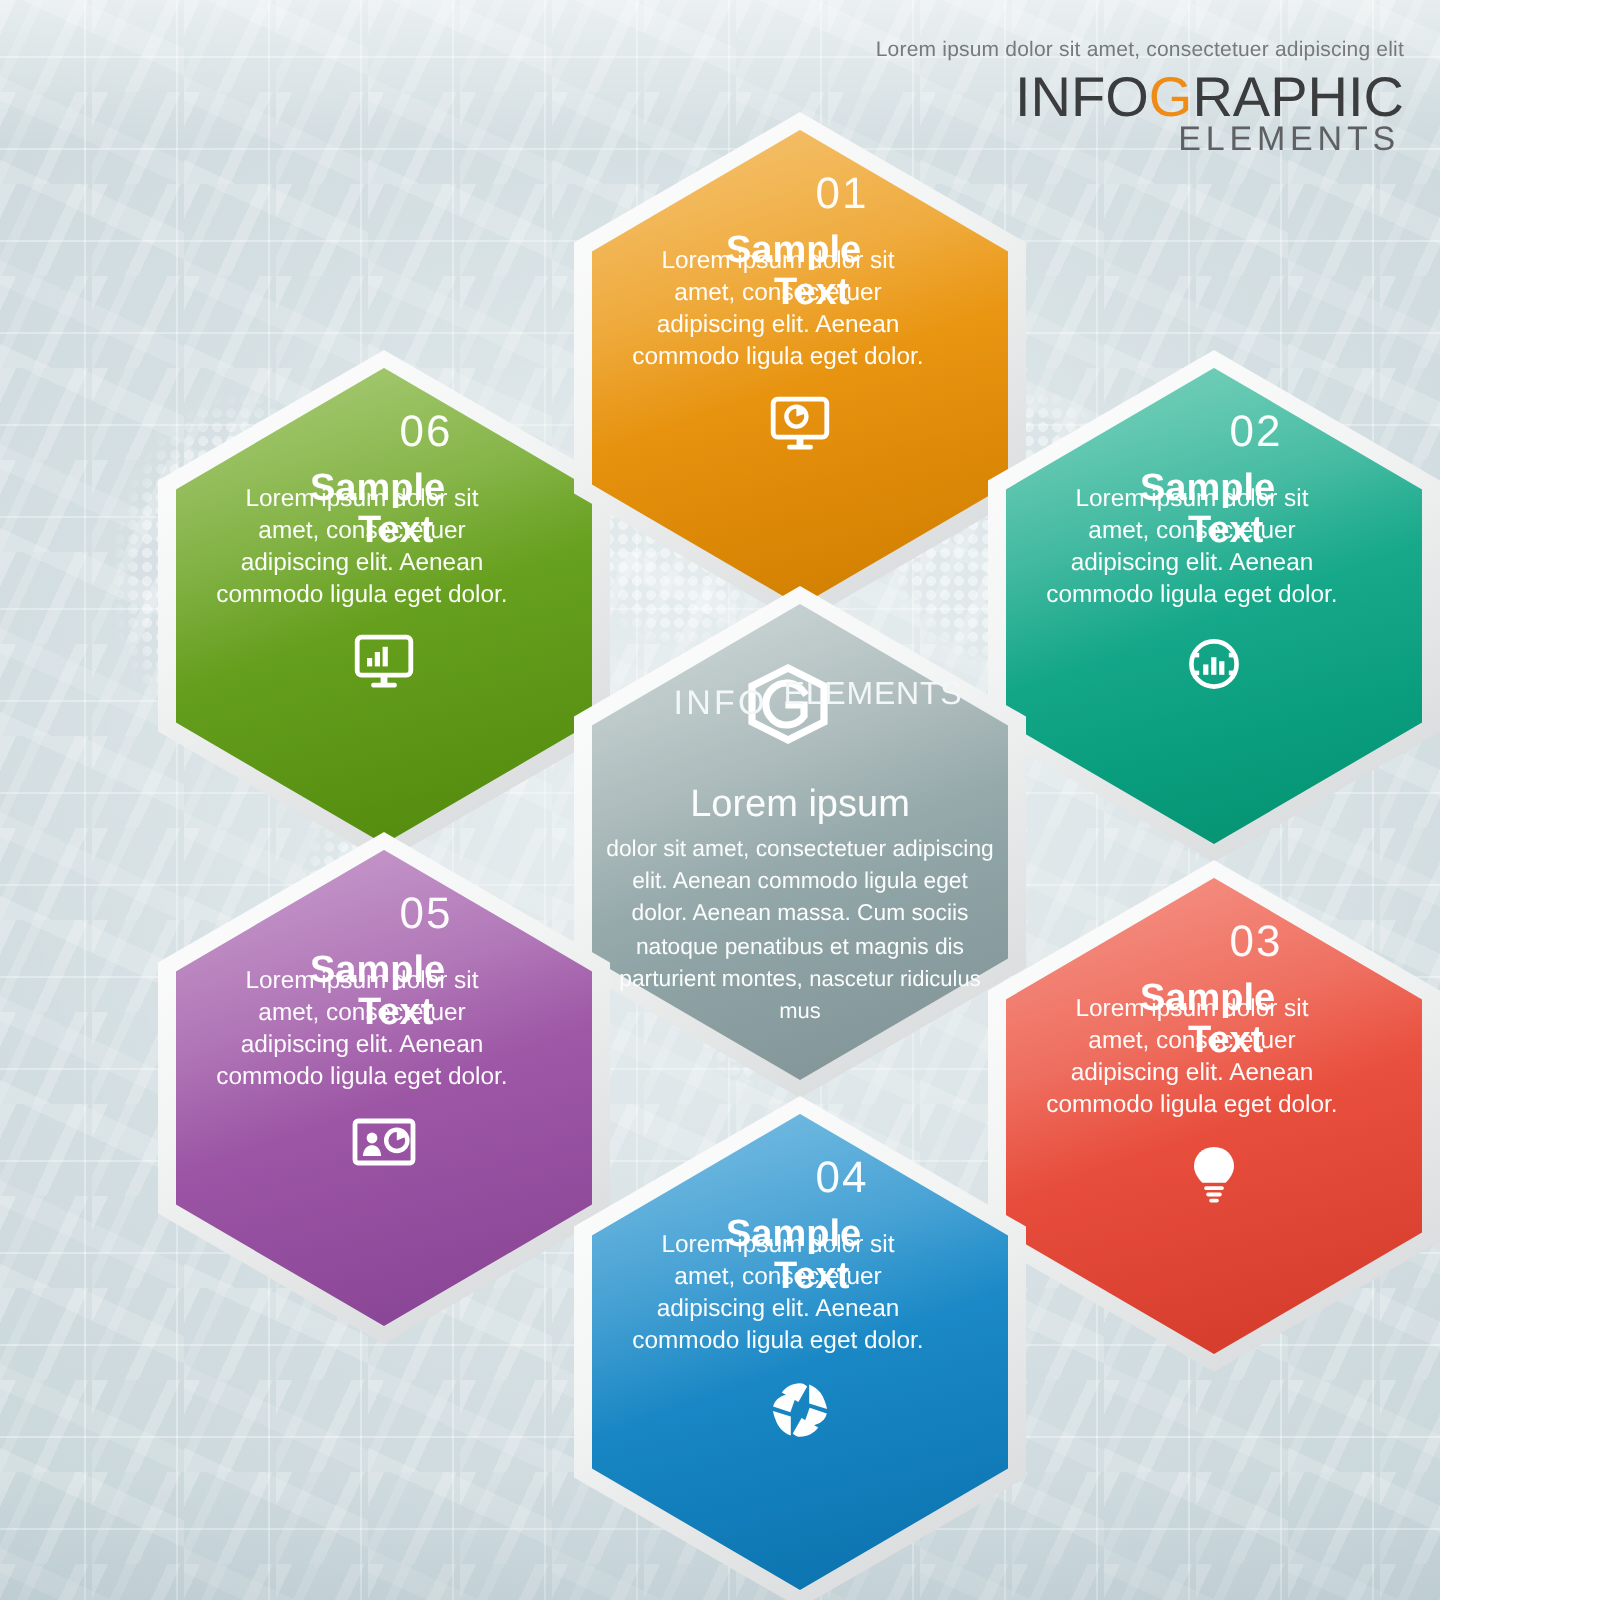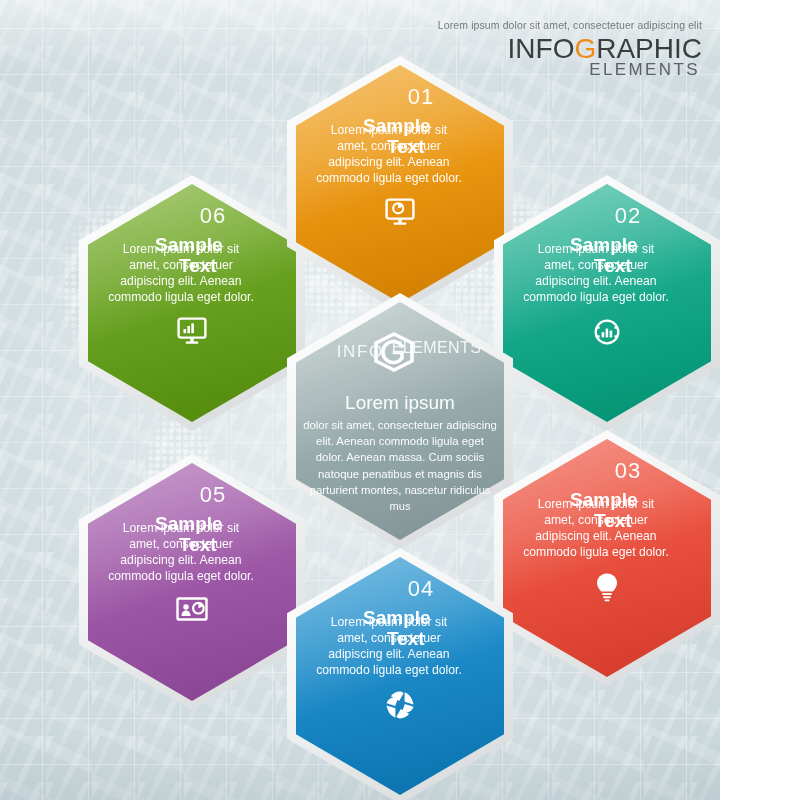--- a/index.html
+++ b/index.html
@@ -330,21 +330,21 @@
         <span>Aenean commodo ligula eget dolor.</span>
         <span>Aenean massa. Cum sociis natoque</span>
         <span>penatibus et magnis dis</span>
         <span>parturient montes,</span>
         <span class="small">nascetur</span>
         <span class="small">ridiculus mus</span>
       </div>
     </div>
   </div>
 
-  <div class="hex" style="left:79px; top:454px;">
+  <div class="hex" style="left:79px; top:416px;">
     <div class="hex-outer"></div>
     <div class="hex-inner fill-05"></div>
     <div class="hex-gloss"></div>
     <div class="hex-body">
       <div class="hex-num">05</div>
       <div class="hex-head"><span>Sample</span><span class="l2">Text</span></div>
       <div class="hex-desc">Lorem ipsum dolor sit amet, consectetuer adipiscing elit. Aenean commodo ligula eget dolor.</div>
       <div class="hex-icon">
         <svg width="32" height="26" viewBox="0 0 32 26">
           <rect x="1.5" y="2.5" width="29" height="21" rx="1.6" fill="none" stroke="#fff" stroke-width="2.4"></rect>

